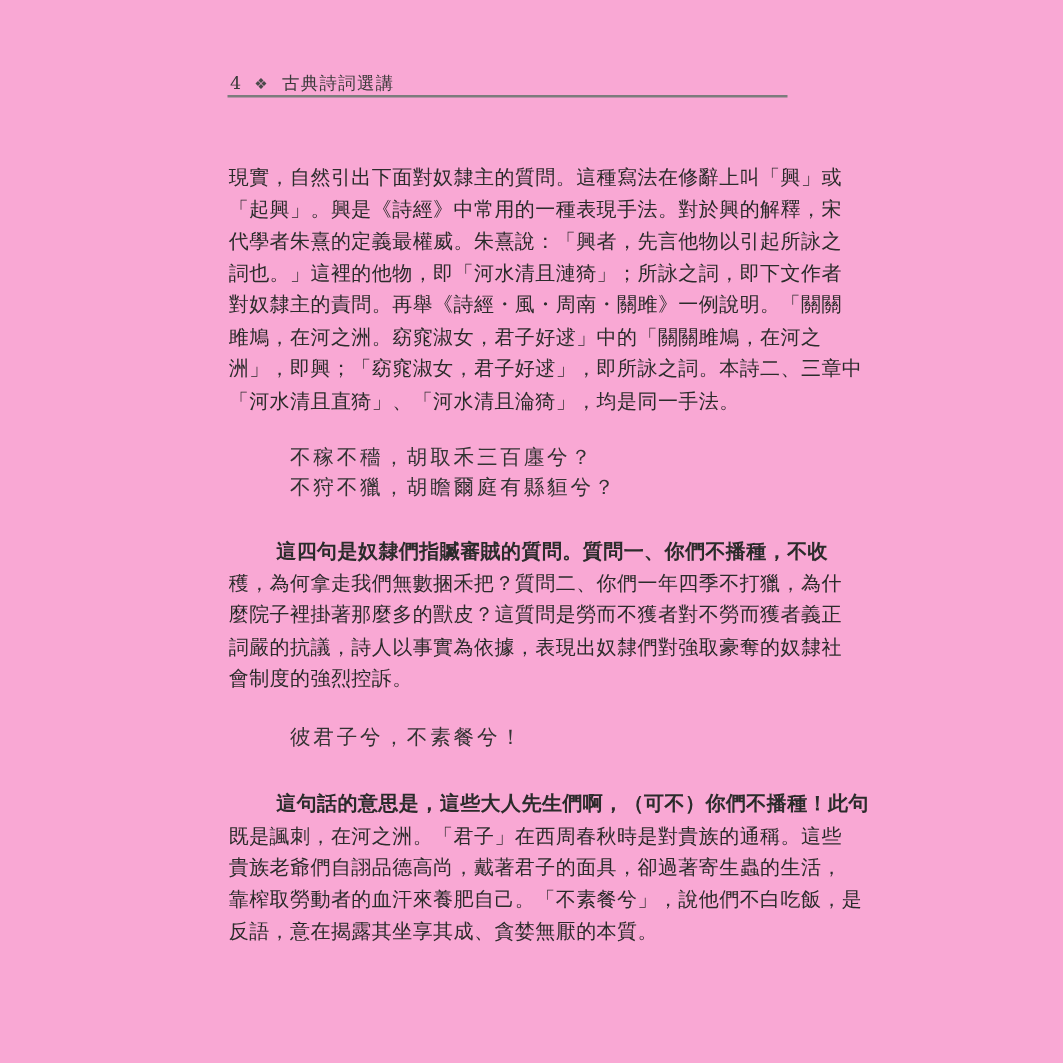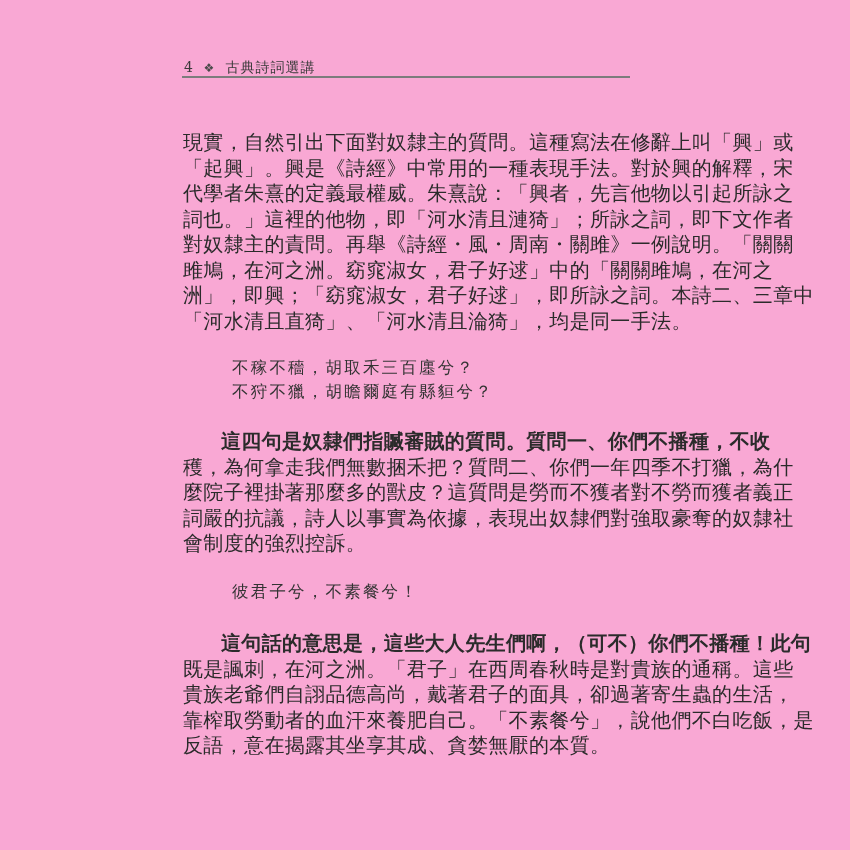--- a/index.html
+++ b/index.html
@@ -44,36 +44,36 @@
       left: 182px;
       top: 76px;
       width: 448px;
       height: 2px;
       background: #7c7c7c;
     }
     .line {
       position: absolute;
       left: 183px;
       width: 456px;
-      font-size: 20px;
+      font-size: 16px;
       line-height: 24px;
       white-space: nowrap;
       letter-spacing: 0.35px;
       color: #2b2b2b;
     }
     .line.indent { left: 221px; width: 418px; font-weight: bold; }
     .verse {
       position: absolute;
       left: 232px;
       font-size: 16.5px;
       line-height: 22px;
       white-space: nowrap;
       letter-spacing: 2.2px;
       color: #333333;
-      font-family: Liberation Sans, sans-serif;
+      font-family: Liberation Mono, monospace;
     }
   </style>
 </head>
 <body>
 
 <div class="page">
 
   <div class="running-head">
     <span class="pg">4</span>
     <span class="orn">❖</span>

